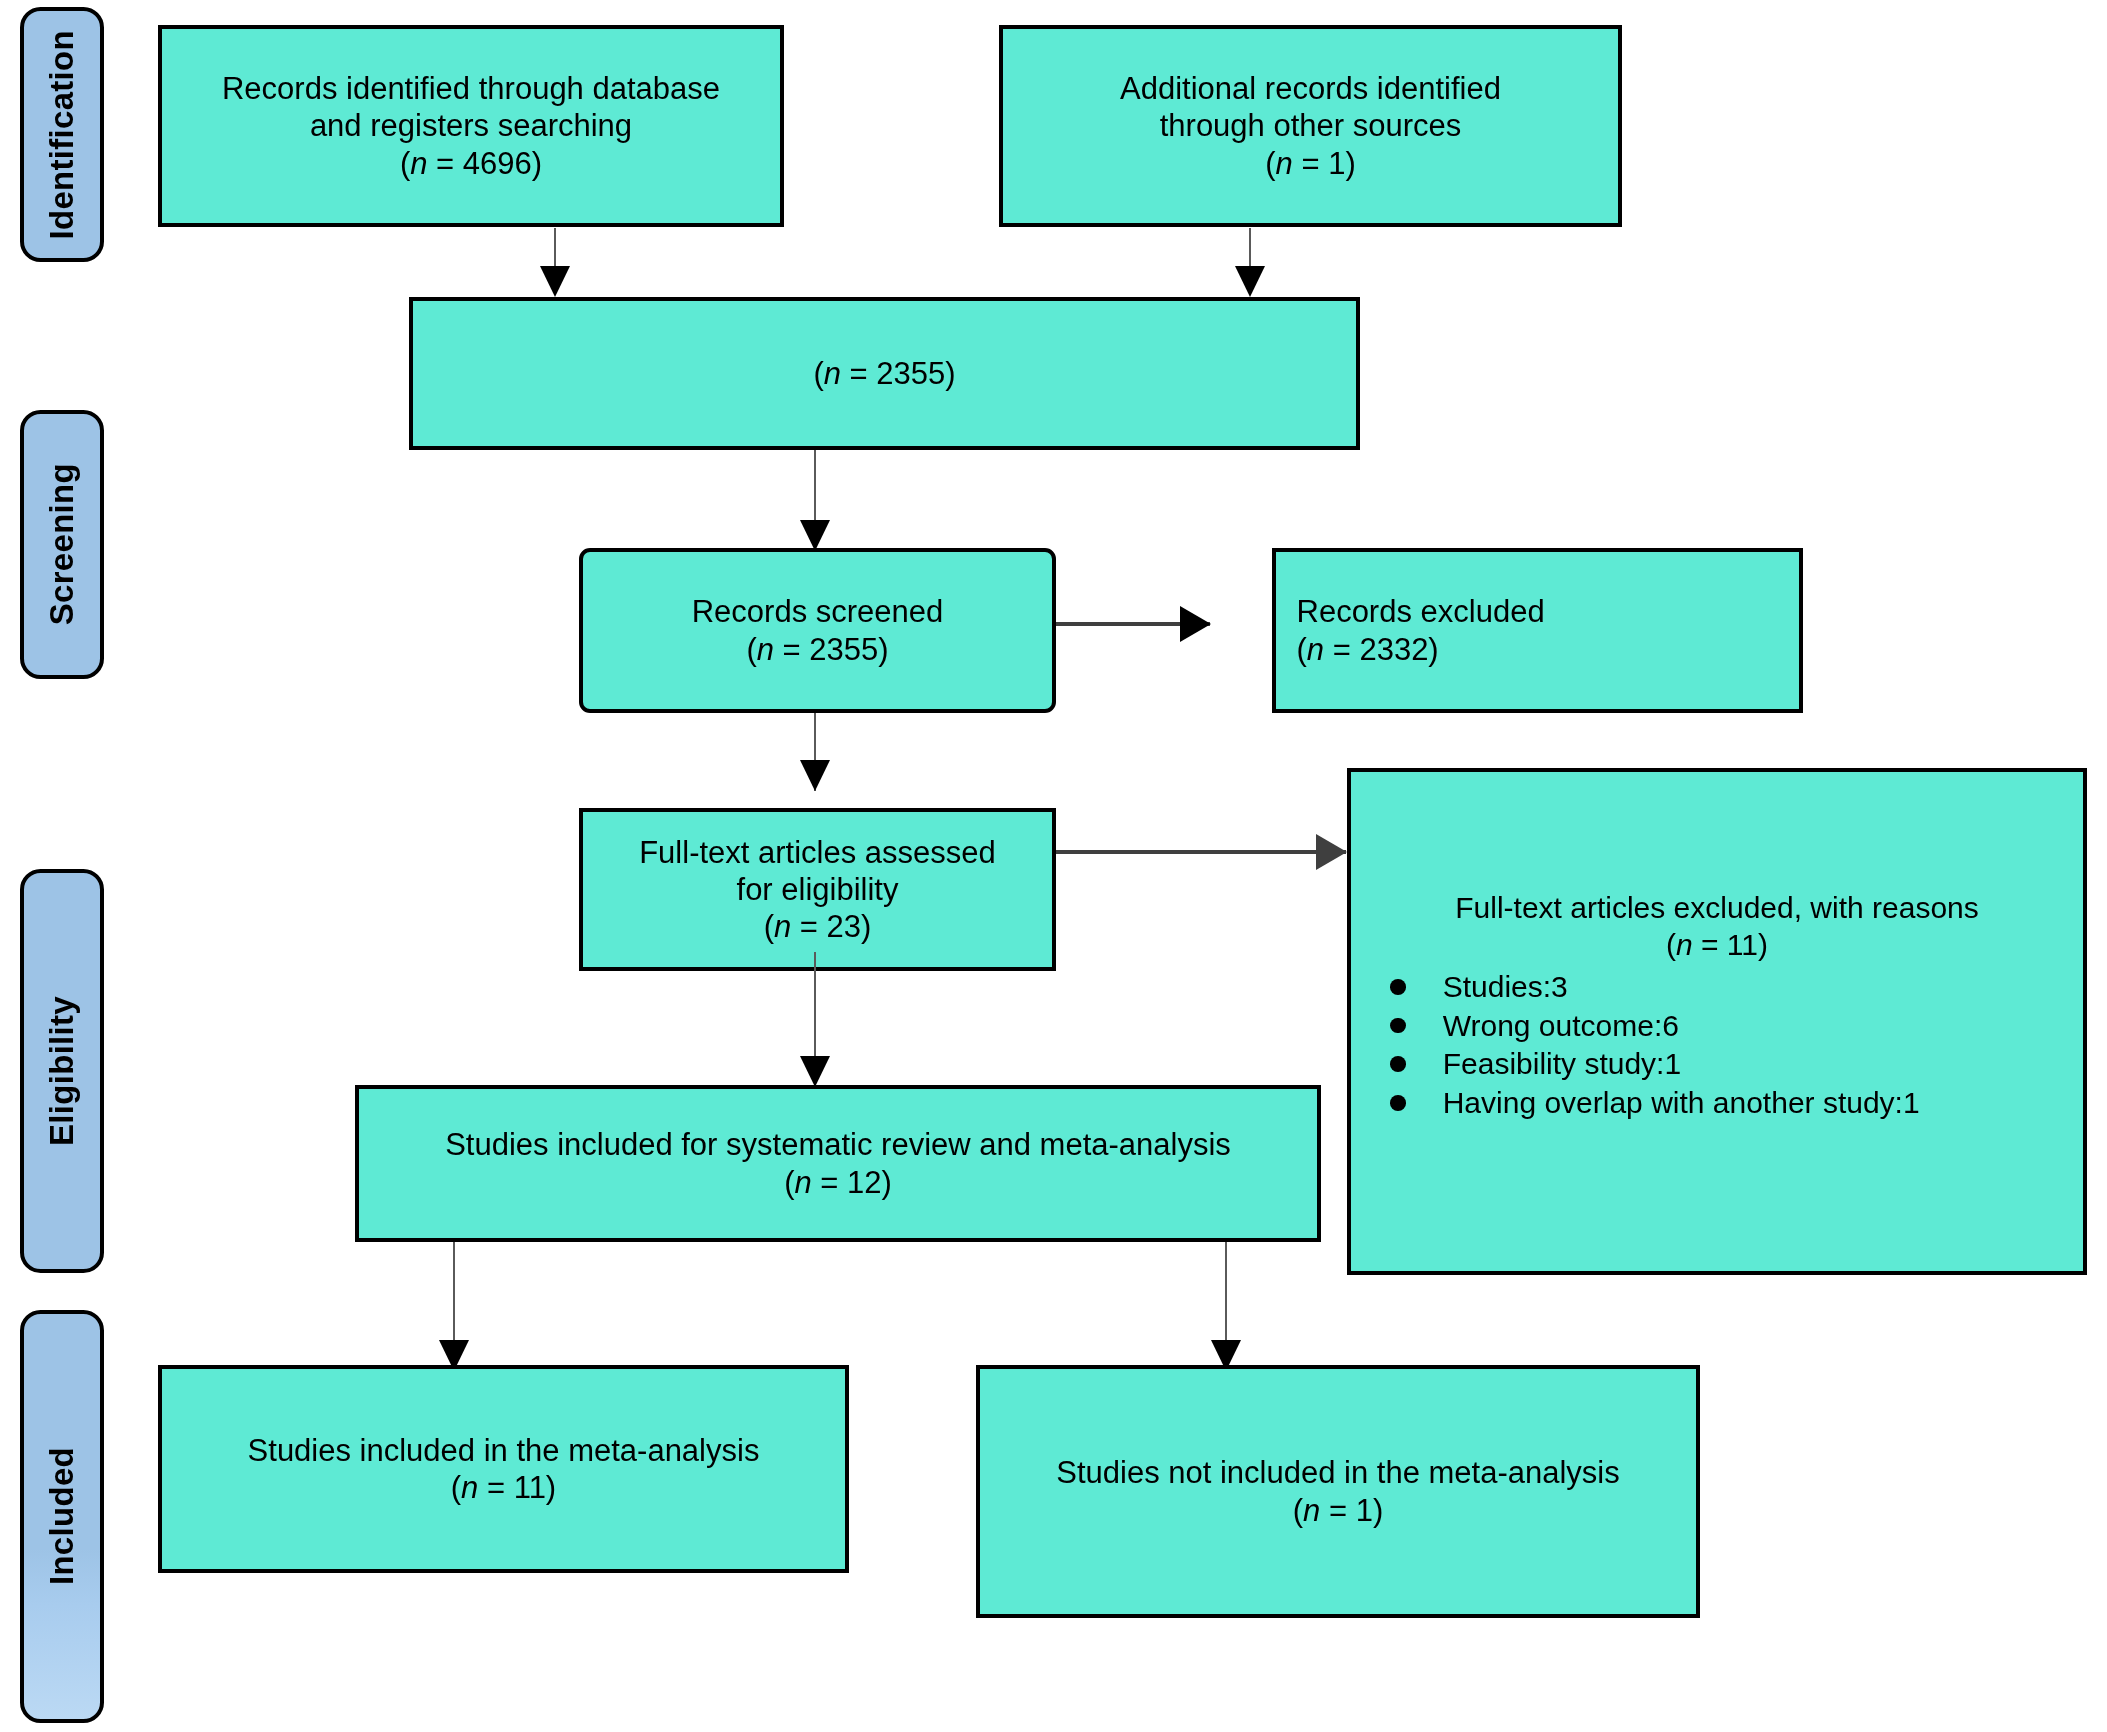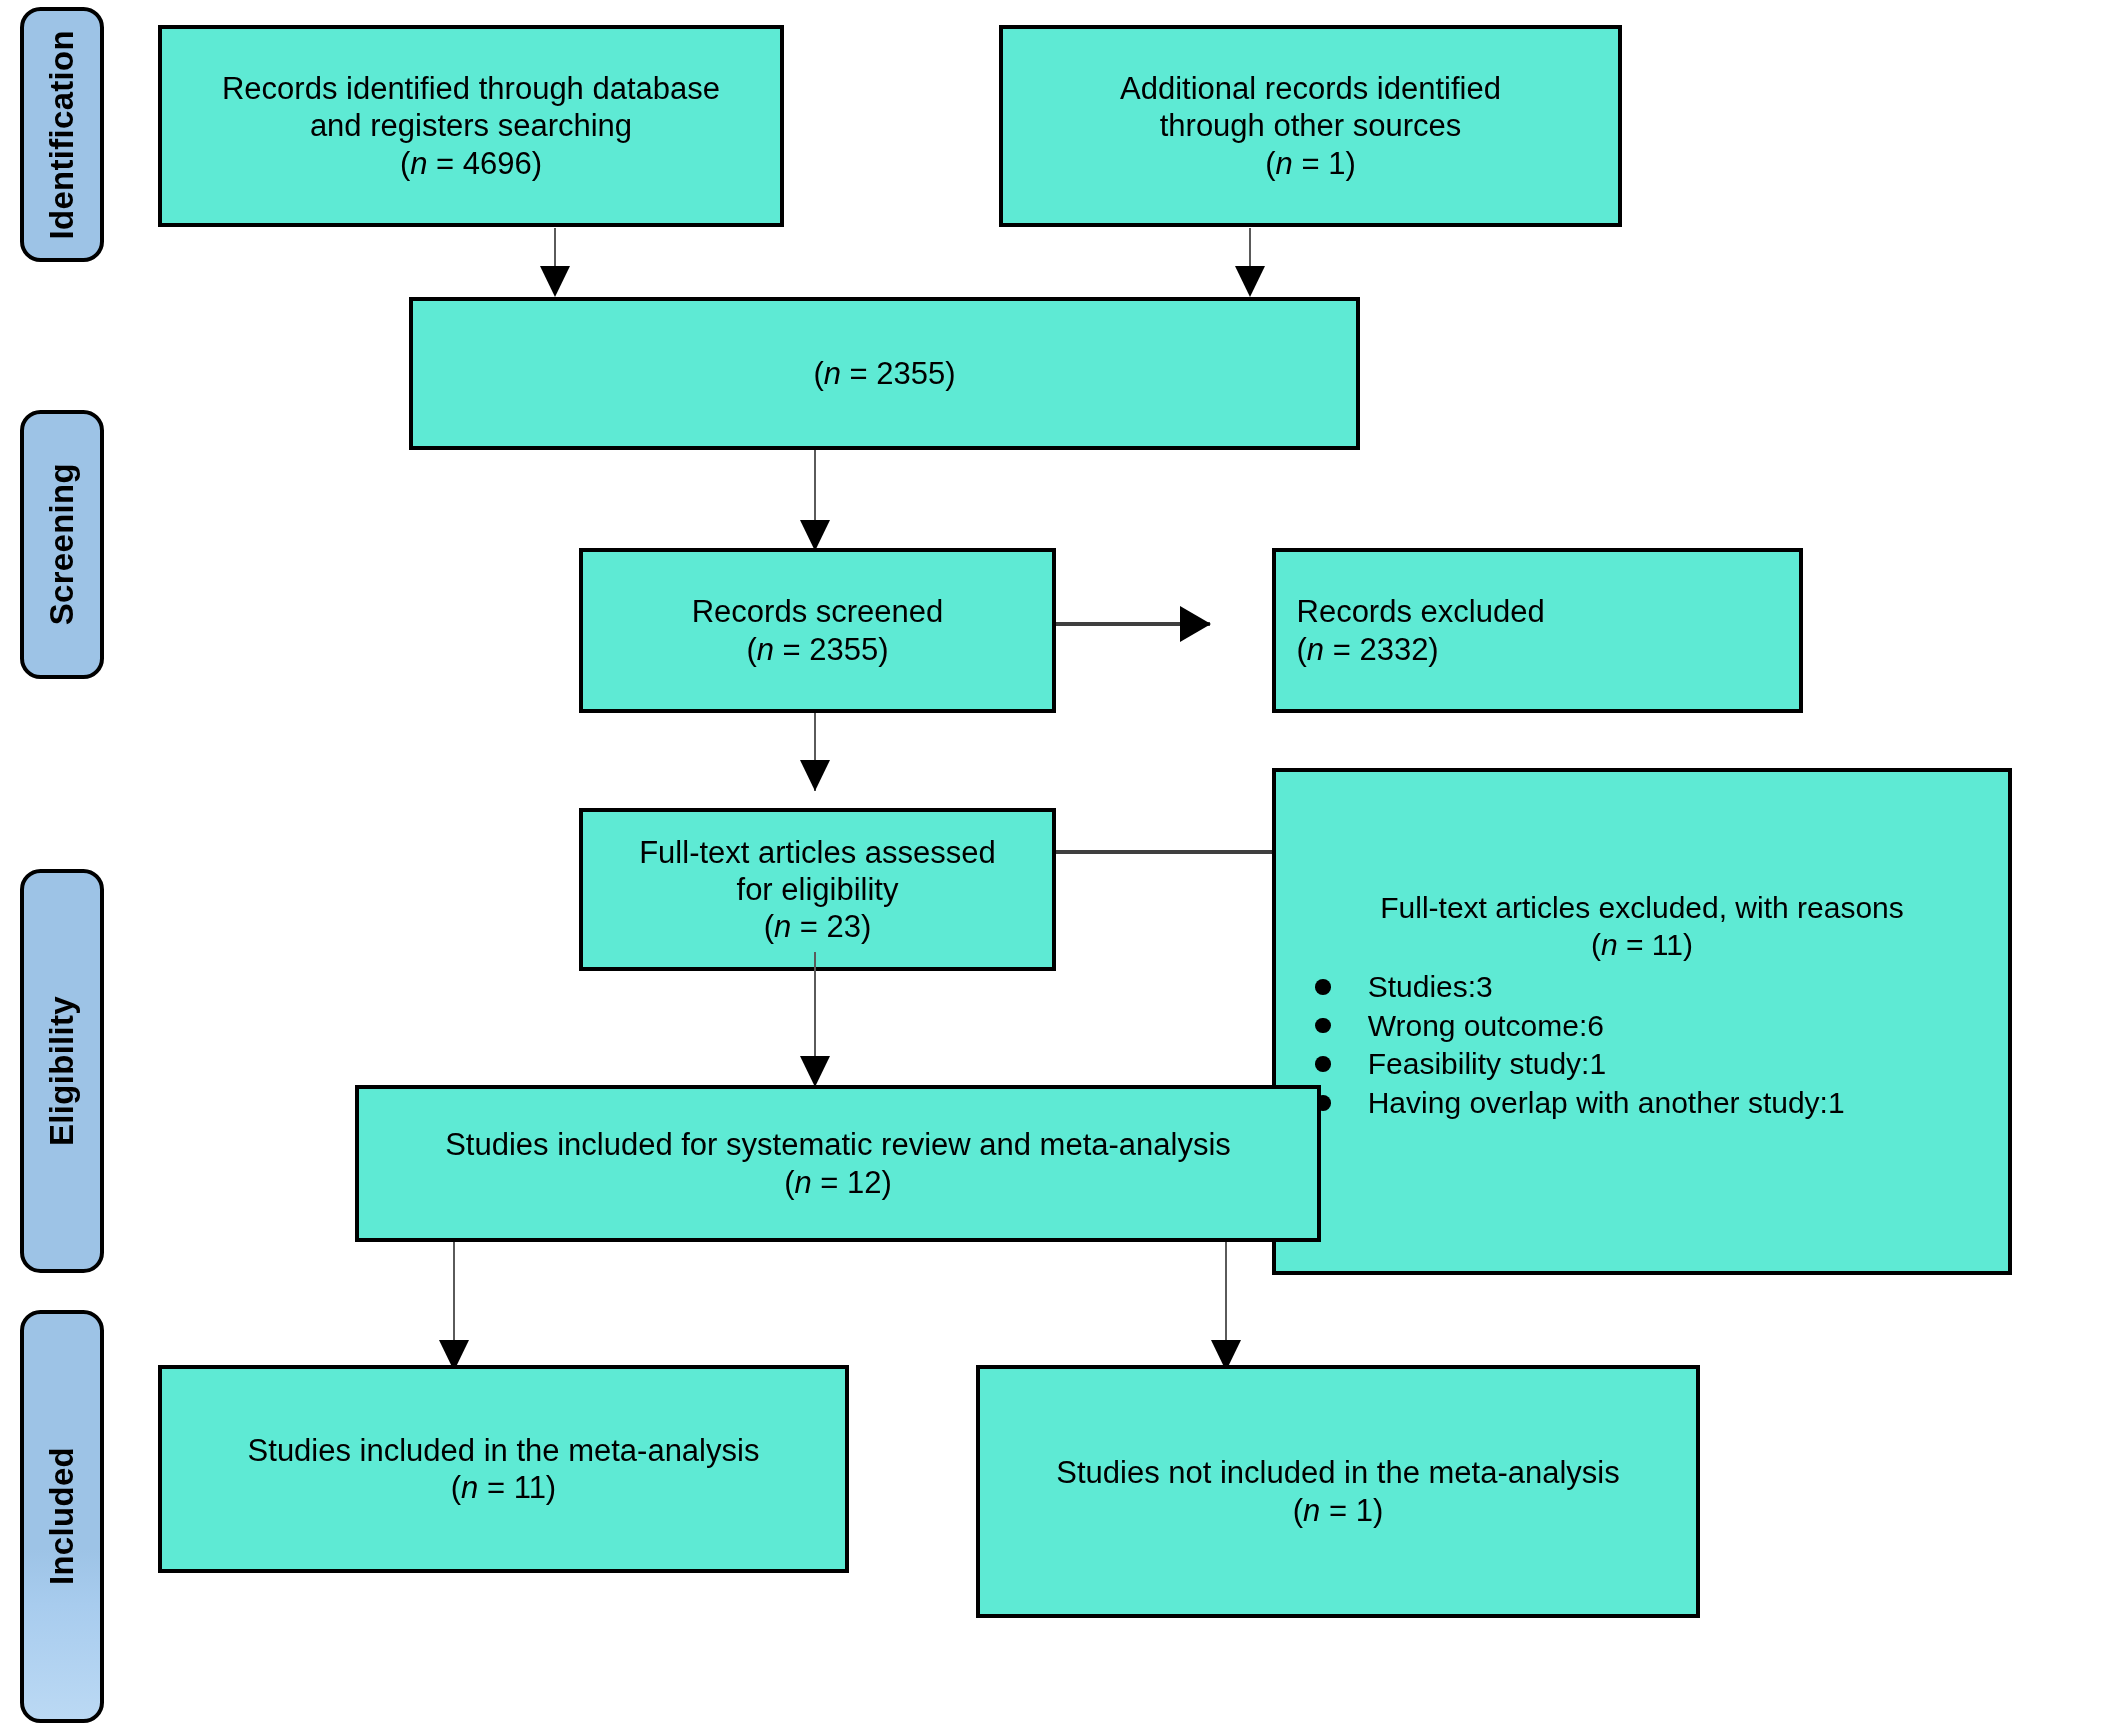--- a/index.html
+++ b/index.html
@@ -170,21 +170,21 @@
   <div class="v-line" style="left:1249px; top:228px; height:52px;"></div>
   <div class="arrow-down" style="left:1235px; top:266px;"></div>
 
   <div class="flow-box" style="left:409px; top:297px; width:951px; height:153px;">
     <div class="box-count"><span>(</span><span class="ital-n">n</span><span> = 2355)</span></div>
   </div>
 
   <div class="v-line" style="left:814px; top:450px; height:97px;"></div>
   <div class="arrow-down" style="left:800px; top:520px;"></div>
 
-  <div class="flow-box" style="left:579px; top:548px; width:477px; height:165px;">
+  <div class="flow-box" style="left:579px; top:548px; width:477px; height:165px;border-radius:11px;">
     <div class="box-line">Records screened</div>
     <div class="box-count"><span>(</span><span class="ital-n">n</span><span> = 2355)</span></div>
   </div>
 
   <div class="h-line" style="left:1056px; top:622px; width:154px;"></div>
   <div class="arrow-right" style="left:1180px; top:606px;"></div>
 
   <div class="flow-box align-left" style="left:1272px; top:548px; width:531px; height:165px;">
     <div class="box-line">Records excluded</div>
     <div class="box-count" style="text-align:left;"><span>(</span><span class="ital-n">n</span><span> = 2332)</span></div>
@@ -195,21 +195,21 @@
 
   <div class="flow-box" style="left:579px; top:808px; width:477px; height:163px;">
     <div class="box-line">Full-text articles assessed</div>
     <div class="box-line">for eligibility</div>
     <div class="box-count"><span>(</span><span class="ital-n">n</span><span> = 23)</span></div>
   </div>
 
   <div class="h-line" style="left:1056px; top:850px; width:290px;"></div>
   <div class="arrow-right soft" style="left:1316px; top:834px;"></div>
 
-  <div class="flow-box align-block" style="left:1272px; top:768px; width:740px; height:507px; padding:0;">
+  <div class="flow-box align-block" style="left:1347px; top:768px; width:740px; height:507px; padding:0;">
     <div style="margin-top:118px;">
       <div class="reasons-head">Full-text articles excluded, with reasons</div>
       <div class="reasons-head"><span>(</span><span class="ital-n">n</span><span> = 11)</span></div>
       <ul class="reasons-list">
         <li class="reason-item">
           <span class="reason-bullet"></span>
           <span class="reason-text">Studies:3</span>
         </li>
         <li class="reason-item">
           <span class="reason-bullet"></span>

